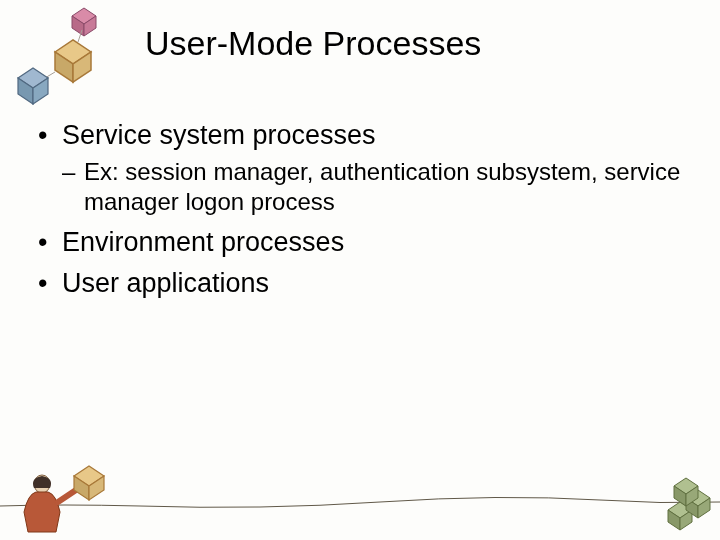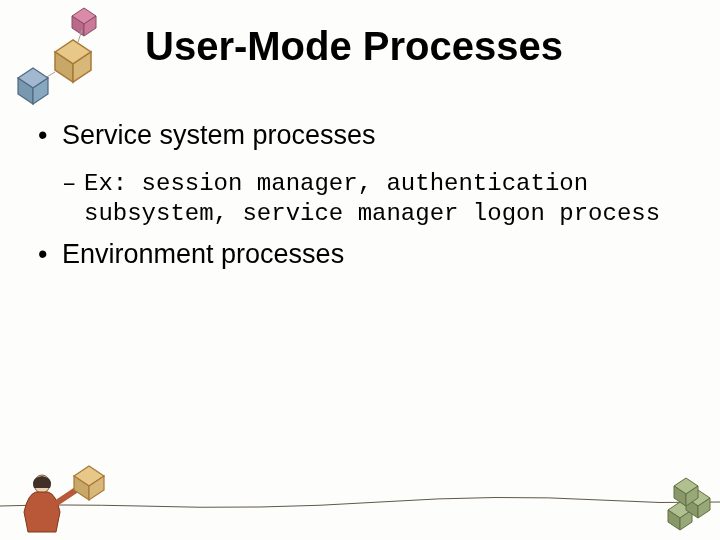--- a/index.html
+++ b/index.html
@@ -16,22 +16,22 @@
       position: absolute;
       top: 0;
       left: 0;
       width: 130px;
       height: 105px;
     }
     .title {
       position: absolute;
       top: 24px;
       left: 145px;
-      font-size: 40px;
-      font-weight: bold;
+      font-size: 34px;
+      font-weight: normal;
     }
     .bullet-list {
       position: absolute;
       top: 118px;
       left: 38px;
       right: 30px;
       list-style: none;
     }
     .bullet-list > li {
       font-size: 27px;
@@ -41,23 +41,22 @@
       position: relative;
     }
     .bullet-list > li::before {
       content: "•";
       position: absolute;
       left: 0;
       top: 0;
     }
     .sub-list {
       list-style: none;
-      margin-top: 16px;
+      margin-top: 4px;
       margin-bottom: 8px;
-      font-family: Liberation Mono, monospace;
     }
     .sub-list > li {
       font-size: 24px;
       line-height: 1.25;
       padding-left: 22px;
       position: relative;
     }
     .sub-list > li::before {
       content: "–";
       position: absolute;
@@ -105,20 +104,23 @@
     <span>Service system processes</span>
     <ul class="sub-list">
       <li>
         <span>Ex: session manager, authentication subsystem, service manager logon process</span>
       </li>
     </ul>
   </li>
   <li>
     <span>Environment processes</span>
   </li>
+  <li>
+    <span>User applications</span>
+  </li>
 </ul>
 
 <svg class="decoration-bottom" viewBox="0 0 720 80">
 
   <path d="M 0 46 Q 60 44 140 46 Q 260 50 380 42 Q 500 34 600 40 Q 660 44 720 42" fill="none" stroke="#605848" stroke-width="1"></path>
 
   <g transform="translate(20,12)">
     <ellipse cx="22" cy="12" rx="8" ry="9" fill="#e8d0b0" stroke="#806040" stroke-width="1"></ellipse>
     <path d="M 14 16 Q 10 6 22 4 Q 34 6 30 16" fill="#403028"></path>
     <path d="M 16 20 Q 8 22 4 40 L 8 60 L 36 60 L 40 40 Q 36 22 28 20 Z" fill="#b85838" stroke="#803818" stroke-width="1"></path>

